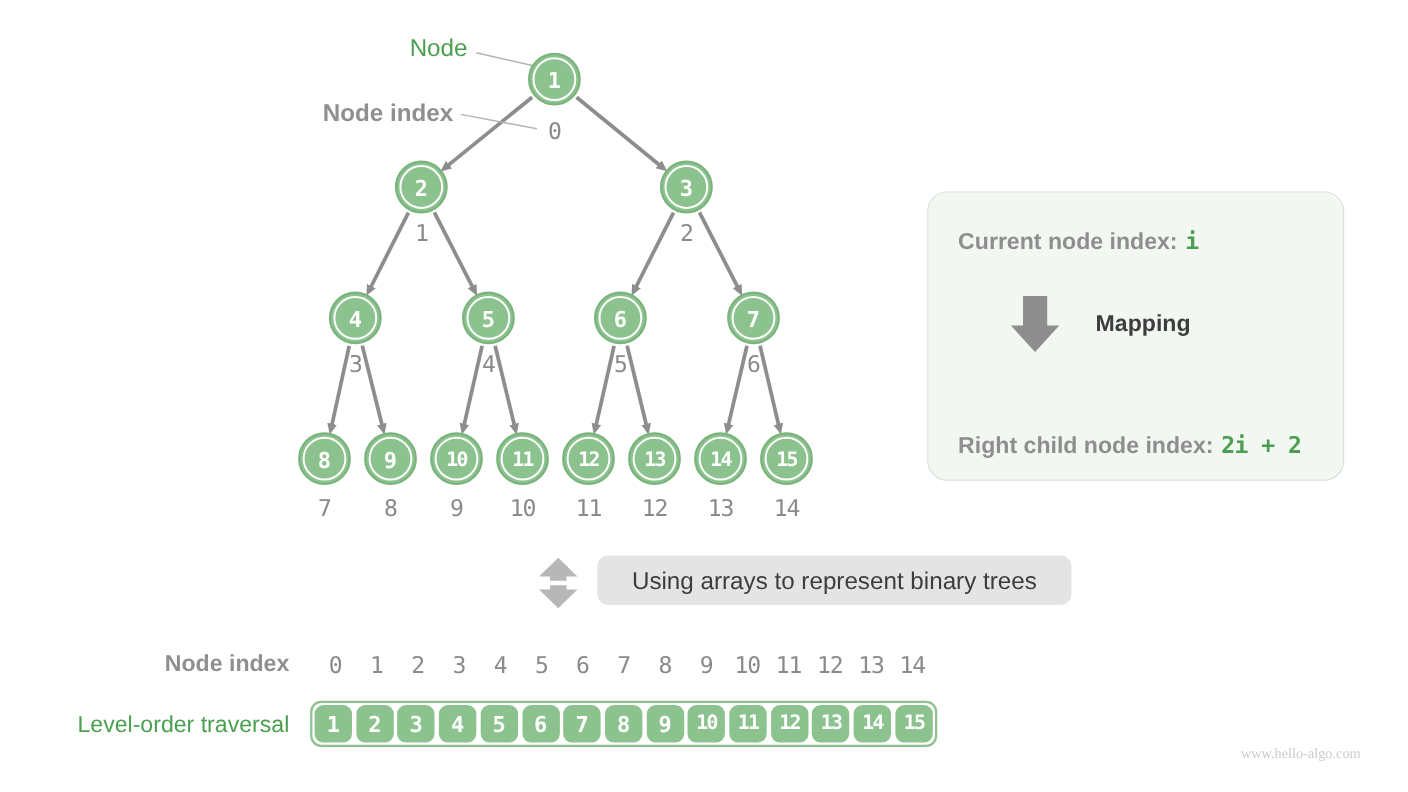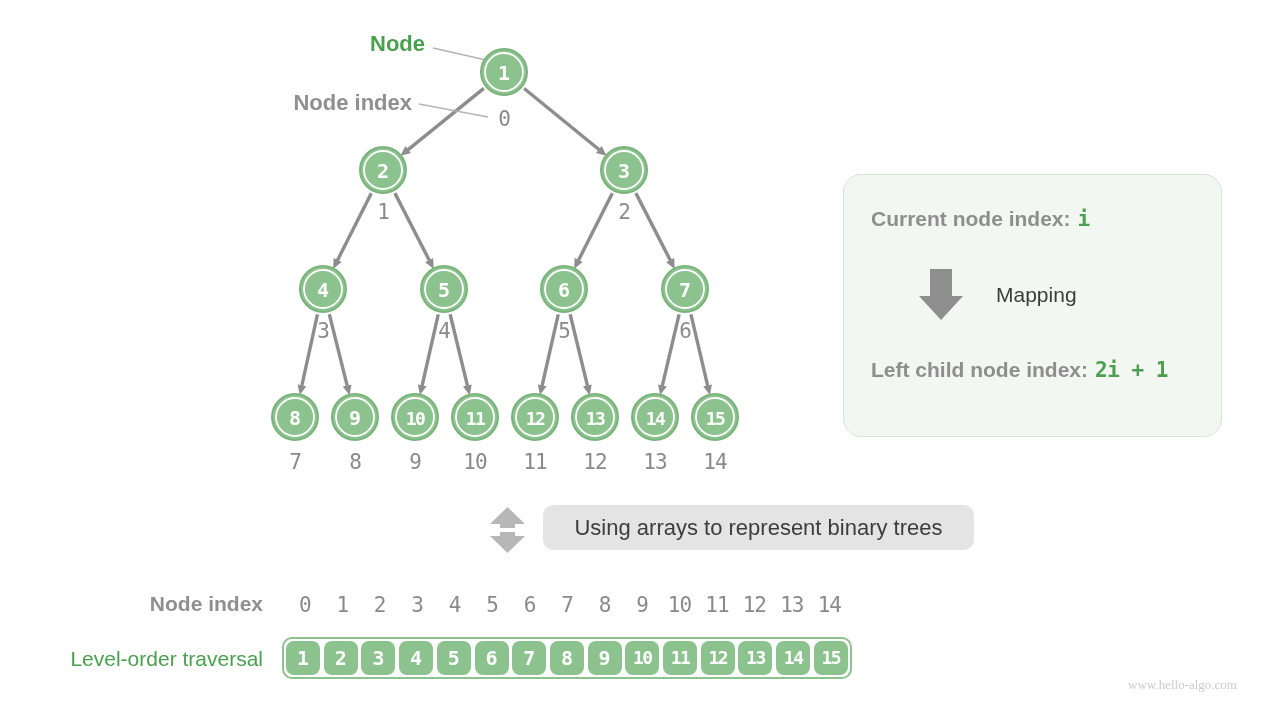--- a/index.html
+++ b/index.html
@@ -9,21 +9,21 @@
     font-family:"Liberation Sans", sans-serif;
   }
   .abs { position:absolute; }
 
   
   #tree-svg { position:absolute; left:0; top:0; }
 
   
   .node-label {
     left:300px; top:33px; width:125px; text-align:right;
-    font-size:22px; font-weight:bold; color:#4aa04e; line-height:22px;
+    font-size:22px; font-weight:normal; color:#4aa04e; line-height:22px;
   }
   .node-index-label {
     left:250px; top:92px; width:162px; text-align:right;
     font-size:22px; font-weight:bold; color:#8f8f8f; line-height:22px;
   }
 
   
   .panel {
     left:843px; top:174px; width:379px; height:263px;
     background:#f2f7f2; border:1.5px solid #d4e6d4; border-radius:18px;
@@ -34,21 +34,21 @@
   .p-l3 { top:217px; }
   .p-label { font-size:21px; font-weight:bold; color:#8e8e8e;margin-top:32px; }
   .p-formula {
     font-family:"DejaVu Sans Mono", monospace;
     font-size:21px; font-weight:bold; color:#4c9f50; margin-left:7px;
     letter-spacing:-0.5px;
   }
   .p-arrow { position:absolute; left:74px; top:94px; }
   .p-mapping {
     position:absolute; left:152px; top:107px;
-    font-size:21px; font-weight:normal; color:#3d3d3d; line-height:26px;
+    font-size:21px; font-weight:bold; color:#3d3d3d; line-height:26px;
   }
 
   
   .updown-icon { left:490px; top:507px; }
   .caption-pill {
     left:543px; top:505px; width:431px; height:45px;
     background:#e4e4e4; border-radius:10px;
     font-size:22px; color:#3d3d3d; text-align:center; line-height:45px;
   }
 
@@ -178,22 +178,22 @@
 <div class="abs node-index-label">Node index</div>
 
 <div class="abs panel">
   <div class="p-line p-l1">
     <span class="p-label">Current node index:</span><span class="p-formula">i</span>
   </div>
   <svg class="p-arrow" width="46" height="52" viewBox="0 0 46 52">
     <polygon points="12,0 34,0 34,27 45,27 23,51 1,27 12,27" fill="#8e8e8e"></polygon>
   </svg>
   <span class="p-mapping">Mapping</span>
-  <div class="p-line p-l2">
-    <span class="p-label">Left child node index:</span><span class="p-formula">2i + 1</span>
+  <div class="p-line p-l3">
+    <span class="p-label">Right child node index:</span><span class="p-formula">2i + 2</span>
   </div>
 </div>
 
 <svg class="abs updown-icon" width="35" height="46" viewBox="0 0 35 46">
   <polygon points="17.5,0 35,17 25,17 25,21 10,21 10,17 0,17" fill="#b7b7b7"></polygon>
   <polygon points="10,25 25,25 25,29 35,29 17.5,46 0,29 10,29" fill="#b7b7b7"></polygon>
 </svg>
 <div class="abs caption-pill">Using arrays to represent binary trees</div>
 
 <div class="abs b-index-label">Node index</div>

